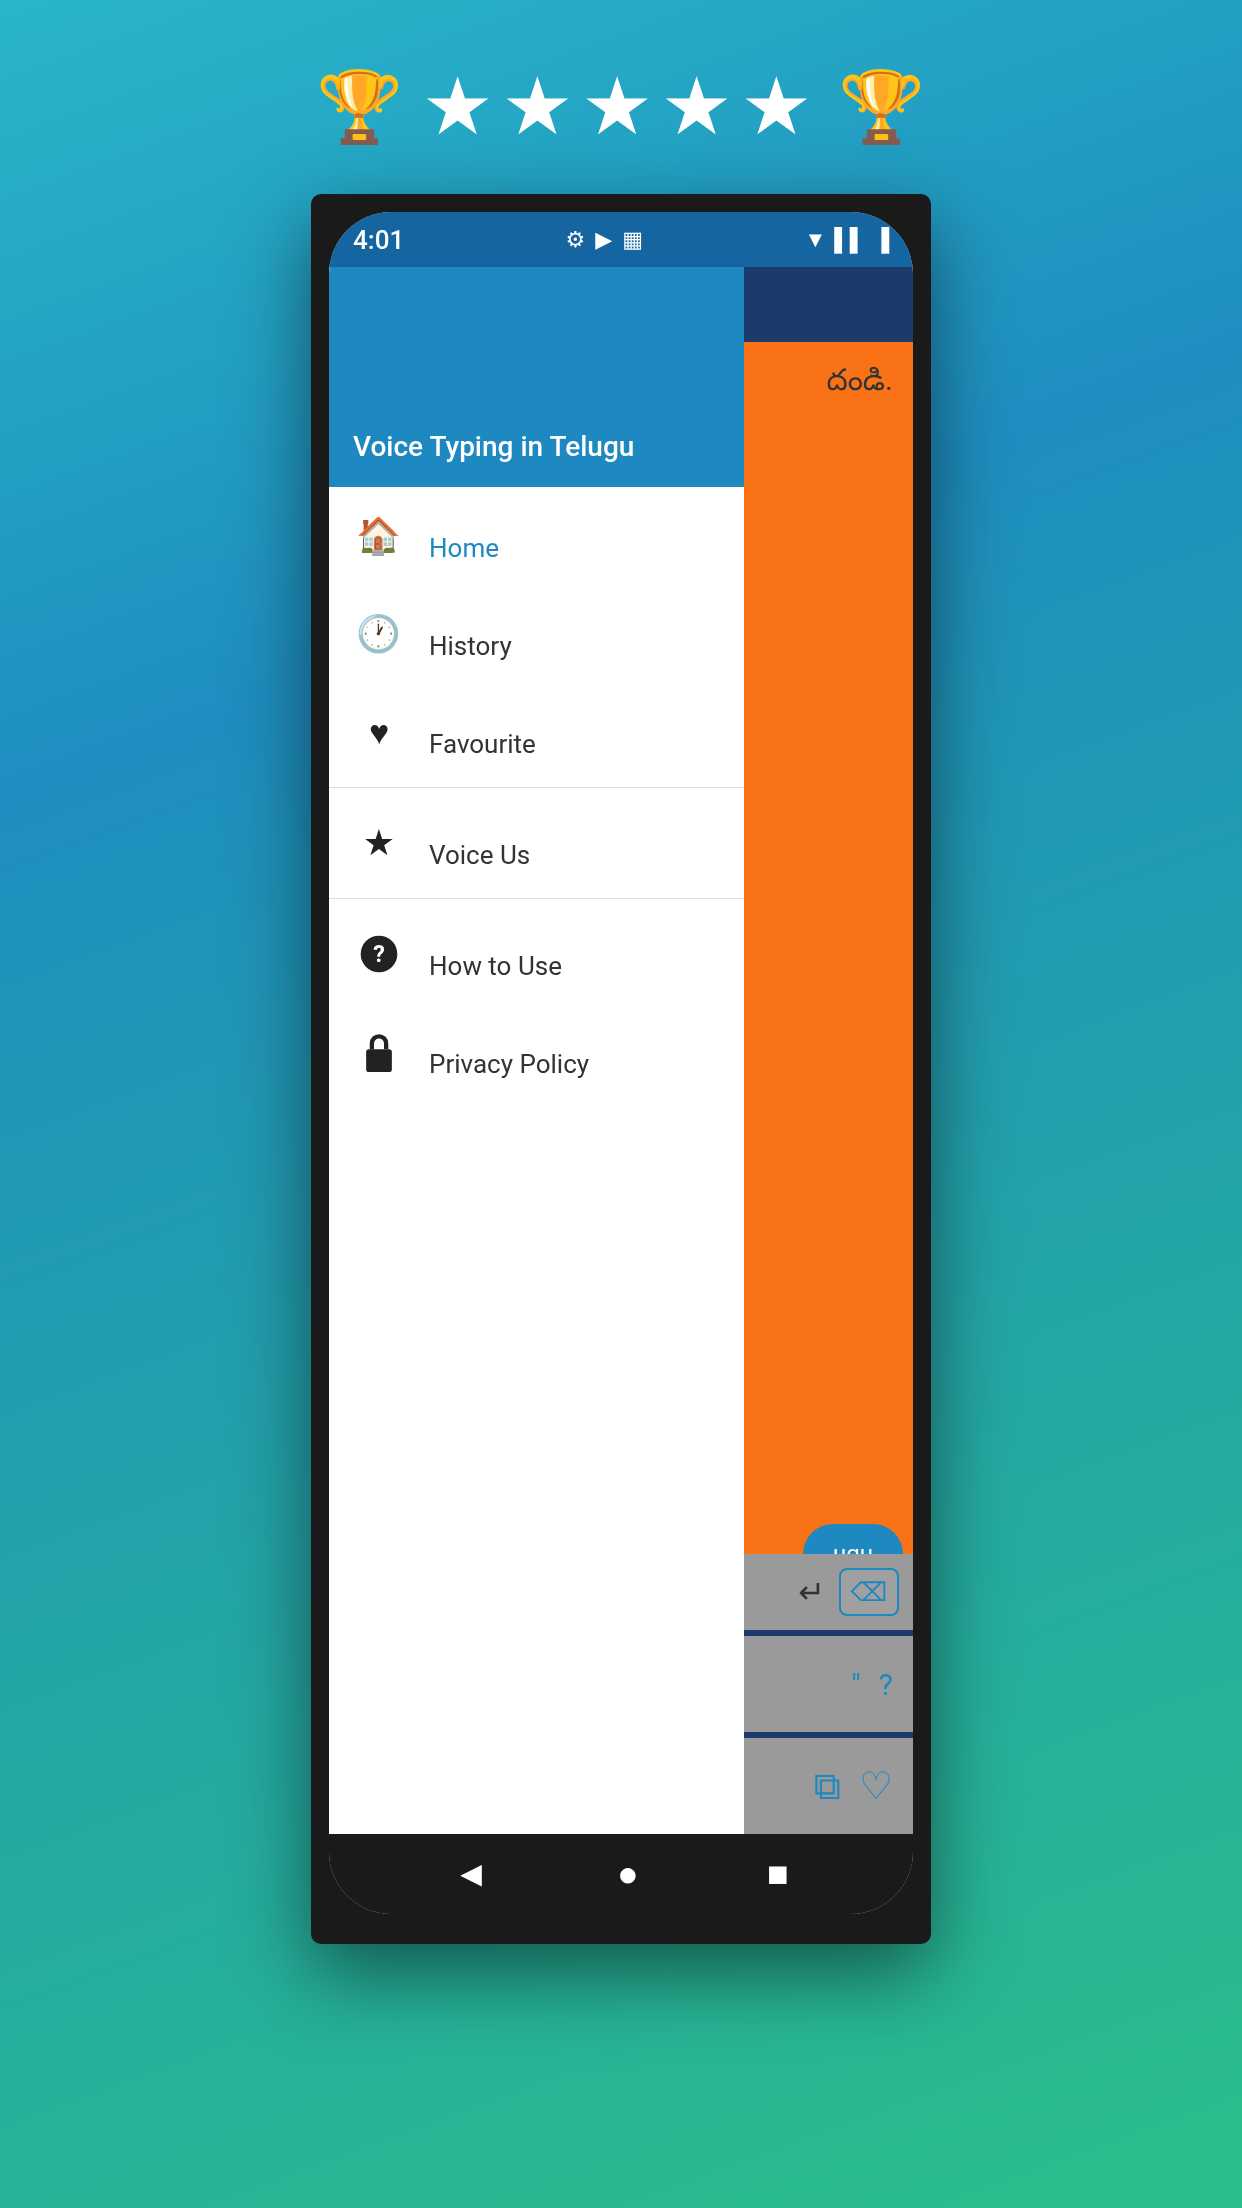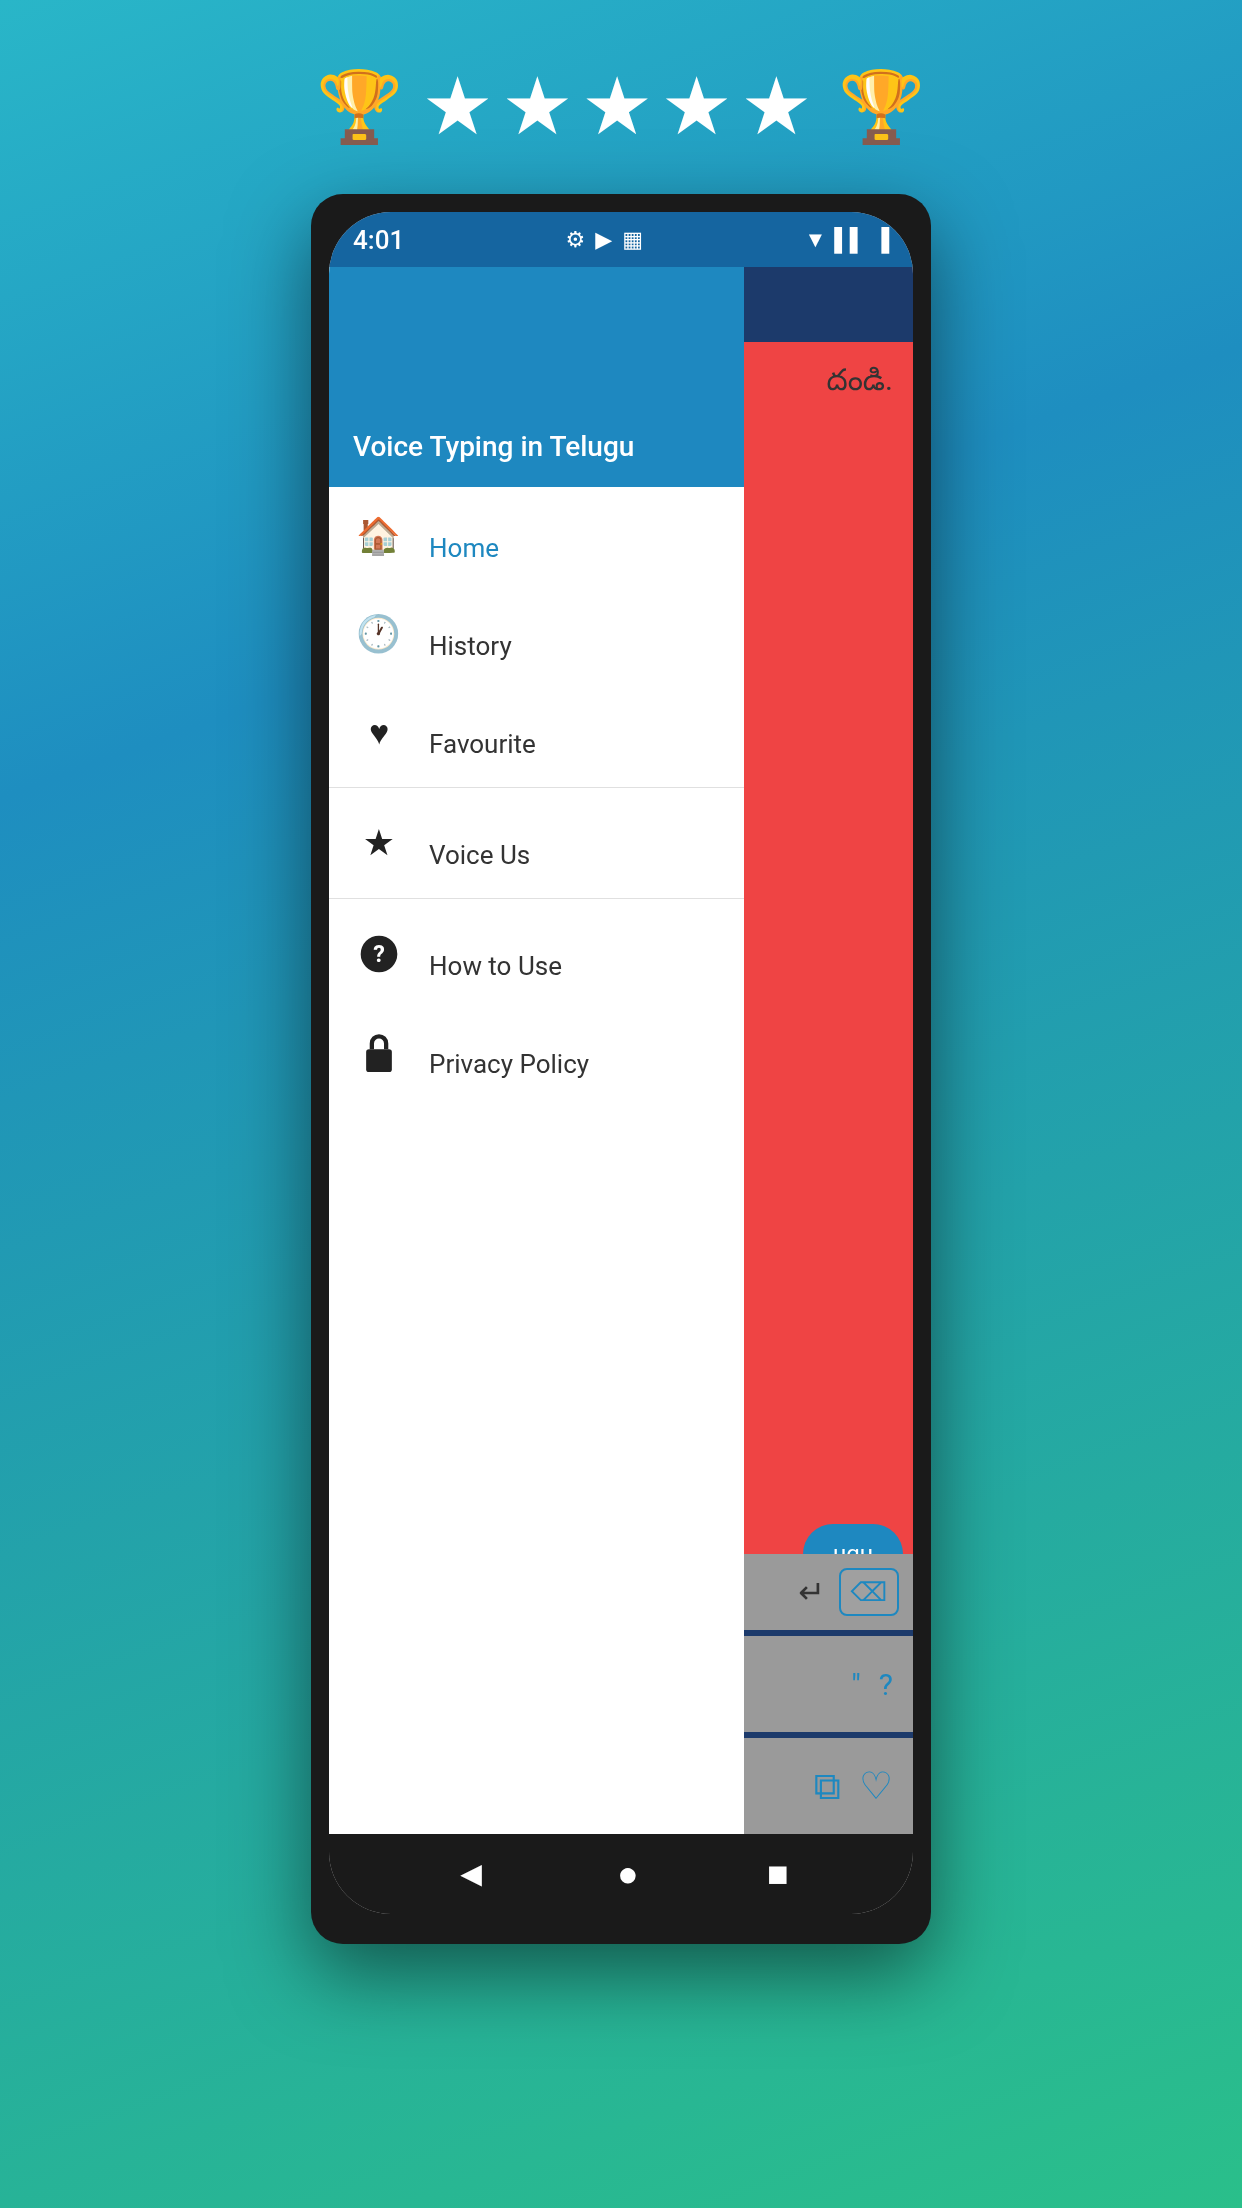--- a/index.html
+++ b/index.html
@@ -37,21 +37,21 @@
       color: white;
       font-size: 80px;
       letter-spacing: 8px;
     }
 
     
     .phone-frame {
       width: 620px;
       height: 1750px;
       background: #1a1a1a;
-      border-radius: 32px;
+      border-radius: 10px;
       position: relative;
       display: flex;
       flex-direction: column;
       align-items: center;
       padding: 18px 18px 30px;
       box-shadow: 0 30px 80px rgba(0,0,0,0.5);
     }
 
     
     .phone-screen {
@@ -211,21 +211,21 @@
     }
 
     .right-top-bar {
       background: #1c3a6b;
       height: 75px;
       flex-shrink: 0;
     }
 
     .right-content {
       flex: 1;
-      background: #ef4444;
+      background: #f97316;
       display: flex;
       flex-direction: column;
       padding: 20px 10px;
       gap: 10px;
       position: relative;
     }
 
     .right-text {
       color: #333;
       font-size: 30px;

